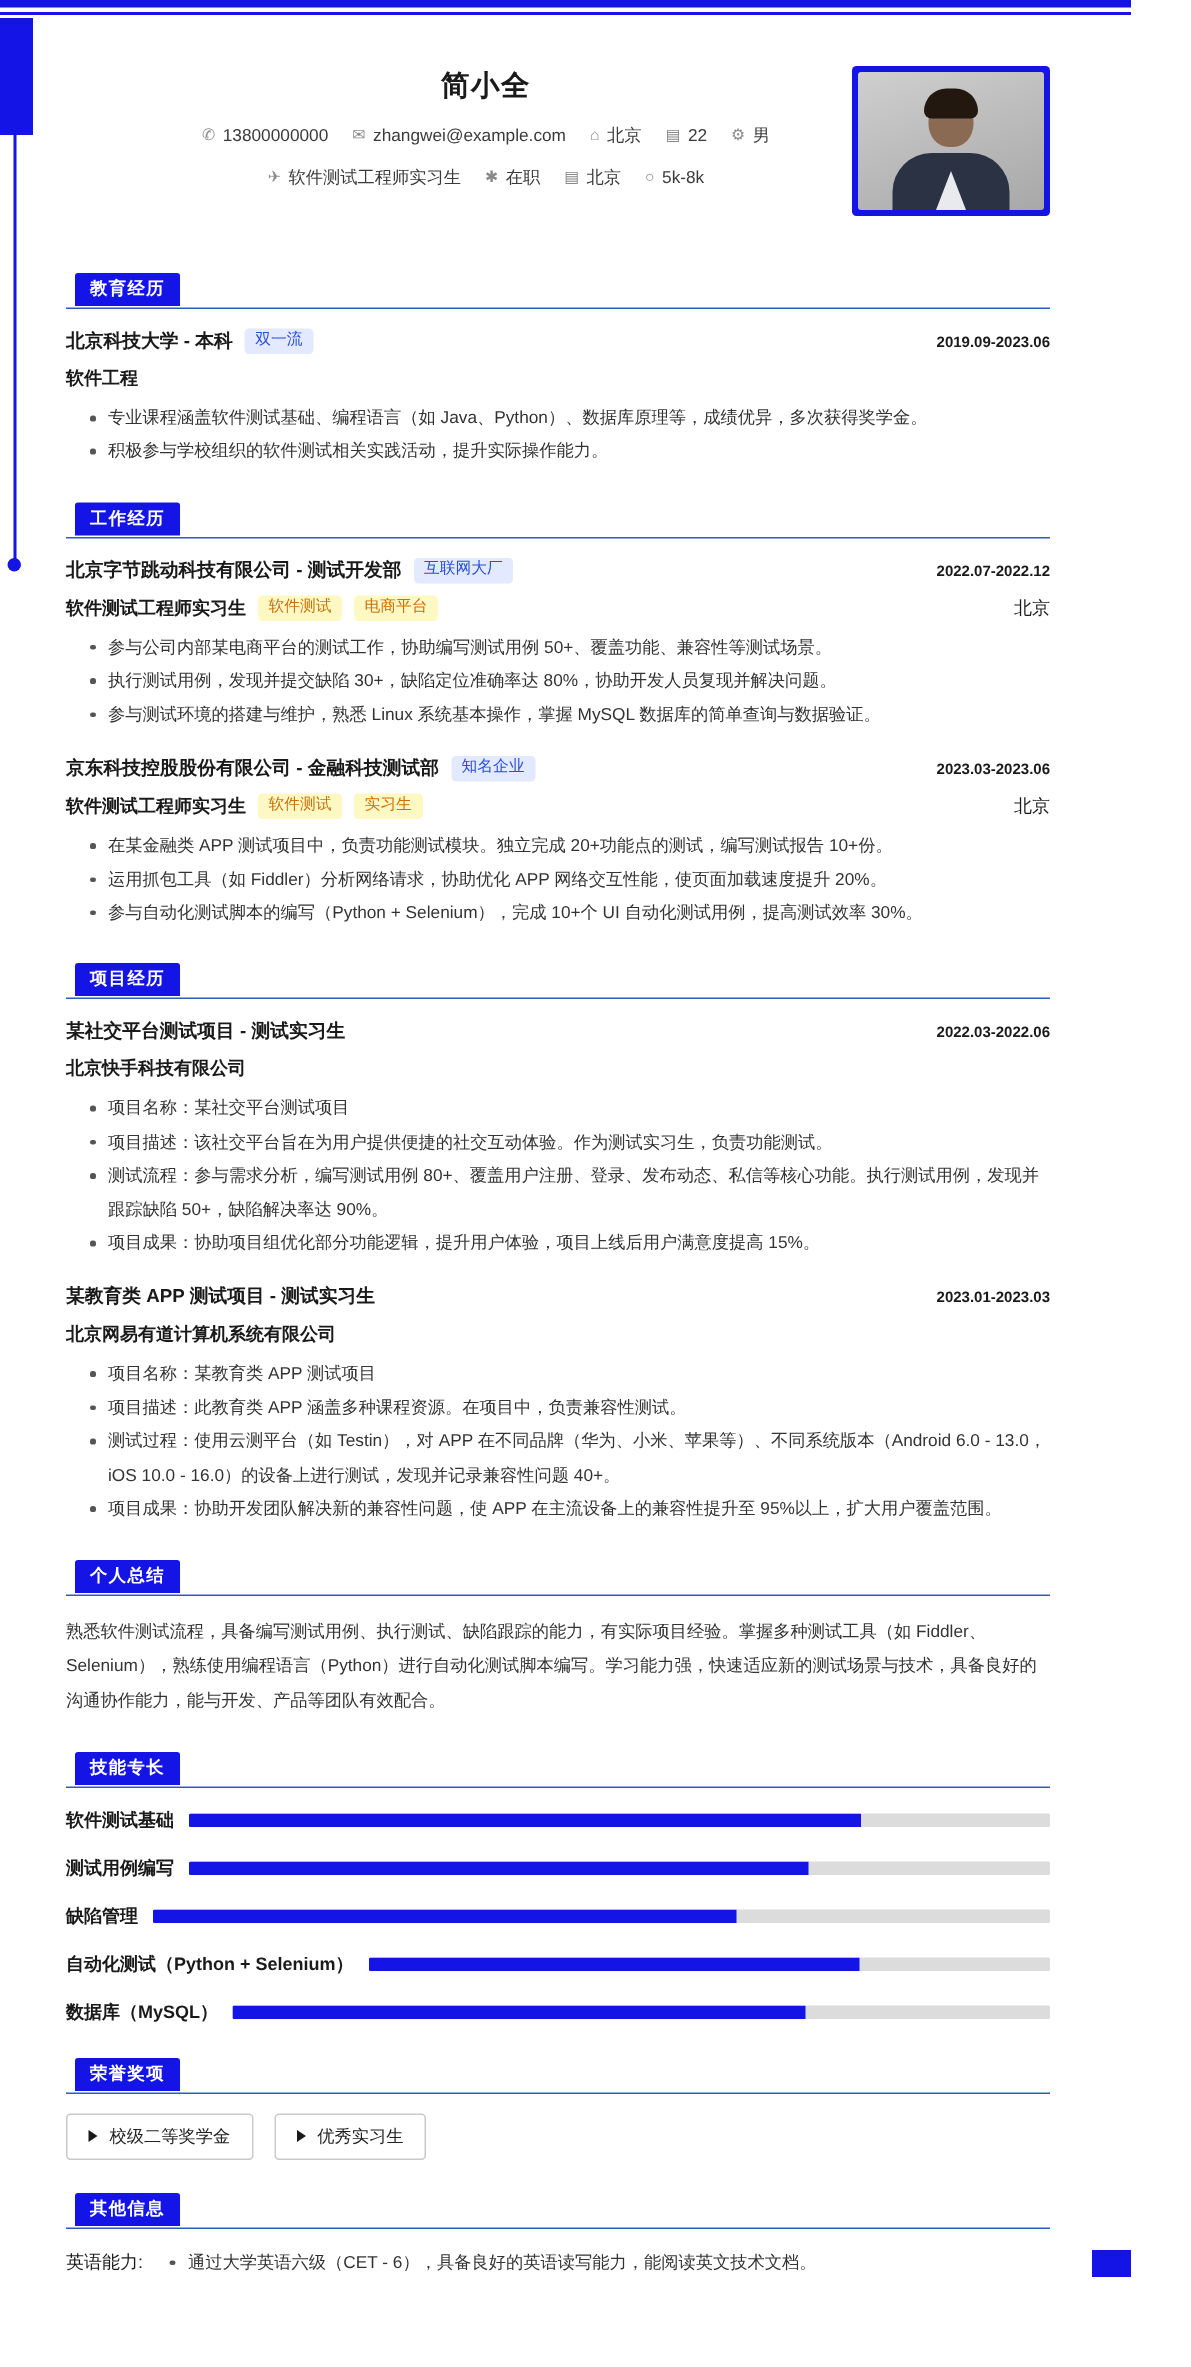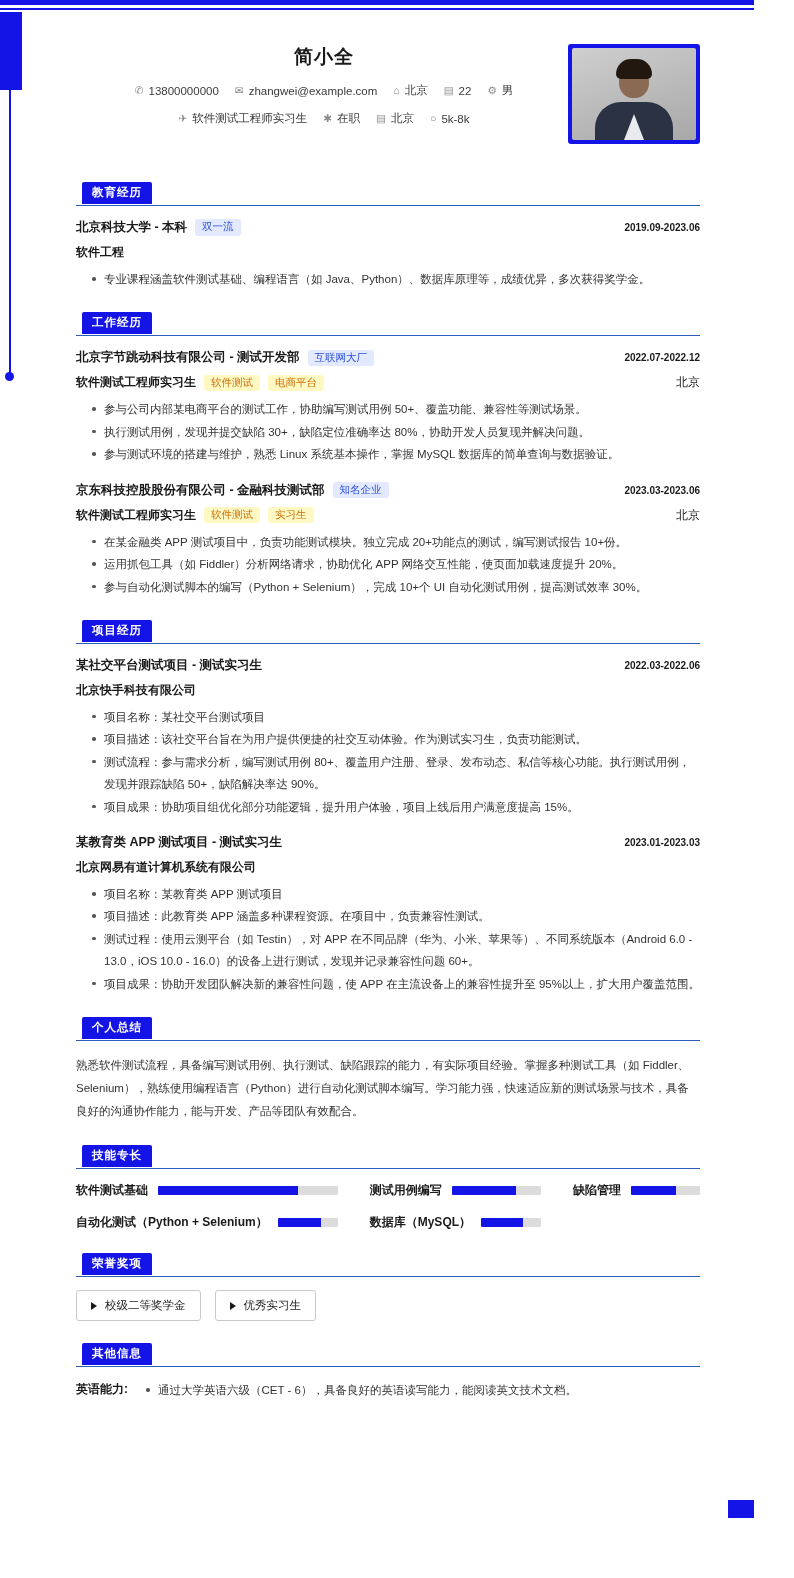--- a/index.html
+++ b/index.html
@@ -102,21 +102,21 @@
     width:78px; height:38px; border-radius:26px 26px 0 0;
     background:#2b3244;
   }
   .ph-shirt {
     position:absolute; left:50%; bottom:0; transform:translateX(-50%);
     width:20px; height:26px; background:#e9eaee;
     clip-path: polygon(50% 0, 100% 100%, 0 100%);
   }
 
   
-  .section { margin-top: 22px; margin-left: 32px; }
+  .section { margin-top: 22px; }
   .sec-head {
     position: relative;
     height: 24px;
     border-bottom: 1.5px solid #2b5cbf;
     margin-bottom: 13px;
   }
   .sec-tag {
     display: inline-block;
     background: #1414e6;
     color: #fff;
@@ -191,21 +191,21 @@
   .summary-text {
     font-size: 11.5px;
     line-height: 2.0;
     color: #333;
     margin-top: 4px;
   }
 
   
   .skills-grid {
     display: grid;
-    grid-template-columns: 1fr 1fr 1fr;
+    grid-template-columns: 1fr;
     column-gap: 32px;
     row-gap: 15px;
     margin-top: 6px;
   }
   .skill { display: flex; align-items: center; gap: 10px; }
   .skill-name { font-size: 12px; font-weight: bold; color: #1a1a1a; white-space: nowrap; }
   .bar {
     flex: 1;
     height: 9px;
     background: #dcdcdc;
@@ -227,21 +227,21 @@
     background: #fff;
   }
   .tri {
     width: 0; height: 0;
     border-left: 6px solid #1a1a1a;
     border-top: 4px solid transparent;
     border-bottom: 4px solid transparent;
   }
   
   .other-row { display: flex; align-items: flex-start; gap: 6px; margin-top: 4px; }
-  .other-label { font-size: 12px; font-weight: bold; color: #1a1a1a; white-space: nowrap; padding-top: 1px; }
+  .other-label { font-size: 12px; font-weight: normal; color: #1a1a1a; white-space: nowrap; padding-top: 1px; }
   .other-bullets { margin: 0; padding-left: 16px; list-style: none; }
   .other-bullets li {
     position: relative; font-size: 11.5px; line-height: 1.9; color: #333; padding-left: 8px;
   }
   .other-bullets li::before {
     content: ""; position: absolute; left: -4px; top: 8px;
     width: 3.5px; height: 3.5px; border-radius: 50%; background: #555;
   }
 </style>
 </head>
@@ -320,20 +320,21 @@
         <div class="row-between">
           <div class="e-title">
             <span>北京科技大学 - 本科</span>
             <span class="tag tag-blue">双一流</span>
           </div>
           <div class="e-date">2019.09-2023.06</div>
         </div>
         <div class="e-sub">软件工程</div>
         <ul class="bullets">
           <li>专业课程涵盖软件测试基础、编程语言（如 Java、Python）、数据库原理等，成绩优异，多次获得奖学金。</li>
+          <li>积极参与学校组织的软件测试相关实践活动，提升实际操作能力。</li>
         </ul>
       </div>
     </div>
 
     <div class="section">
       <div class="sec-head">
         <span class="sec-tag">工作经历</span>
       </div>
 
       <div class="entry">
@@ -404,21 +405,21 @@
 
       <div class="entry" style="margin-top:16px">
         <div class="row-between">
           <div class="e-title">某教育类 APP 测试项目 - 测试实习生</div>
           <div class="e-date">2023.01-2023.03</div>
         </div>
         <div class="e-company">北京网易有道计算机系统有限公司</div>
         <ul class="bullets">
           <li><span class="lbl">项目名称：</span><span>某教育类 APP 测试项目</span></li>
           <li><span class="lbl">项目描述：</span><span>此教育类 APP 涵盖多种课程资源。在项目中，负责兼容性测试。</span></li>
-          <li><span class="lbl">测试过程：</span><span>使用云测平台（如 Testin），对 APP 在不同品牌（华为、小米、苹果等）、不同系统版本（Android 6.0 - 13.0，iOS 10.0 - 16.0）的设备上进行测试，发现并记录兼容性问题 60+。</span></li>
+          <li><span class="lbl">测试过程：</span><span>使用云测平台（如 Testin），对 APP 在不同品牌（华为、小米、苹果等）、不同系统版本（Android 6.0 - 13.0，iOS 10.0 - 16.0）的设备上进行测试，发现并记录兼容性问题 40+。</span></li>
           <li><span class="lbl">项目成果：</span><span>协助开发团队解决新的兼容性问题，使 APP 在主流设备上的兼容性提升至 95%以上，扩大用户覆盖范围。</span></li>
         </ul>
       </div>
     </div>
 
     <div class="section">
       <div class="sec-head">
         <span class="sec-tag">个人总结</span>
       </div>
       <div class="summary-text">熟悉软件测试流程，具备编写测试用例、执行测试、缺陷跟踪的能力，有实际项目经验。掌握多种测试工具（如 Fiddler、Selenium），熟练使用编程语言（Python）进行自动化测试脚本编写。学习能力强，快速适应新的测试场景与技术，具备良好的沟通协作能力，能与开发、产品等团队有效配合。</div>

